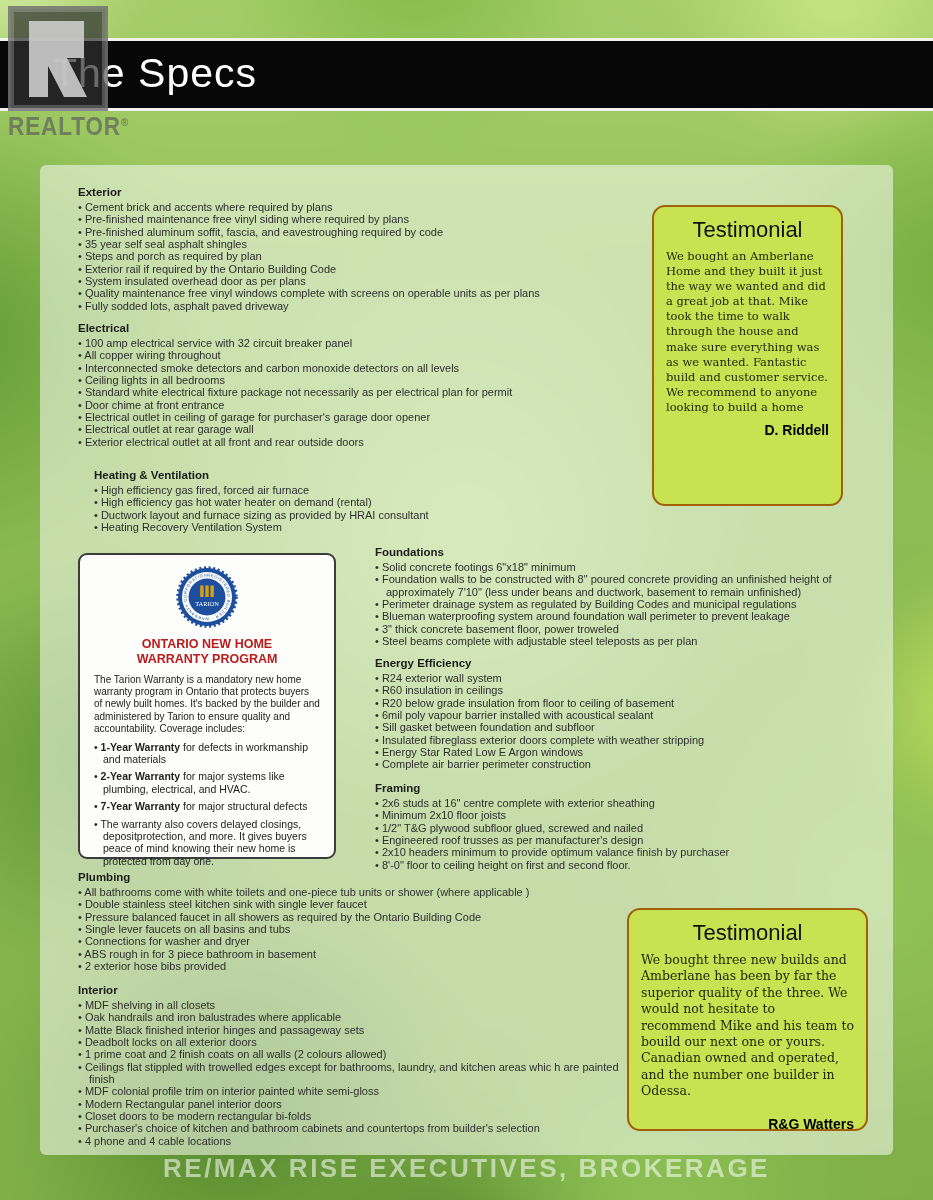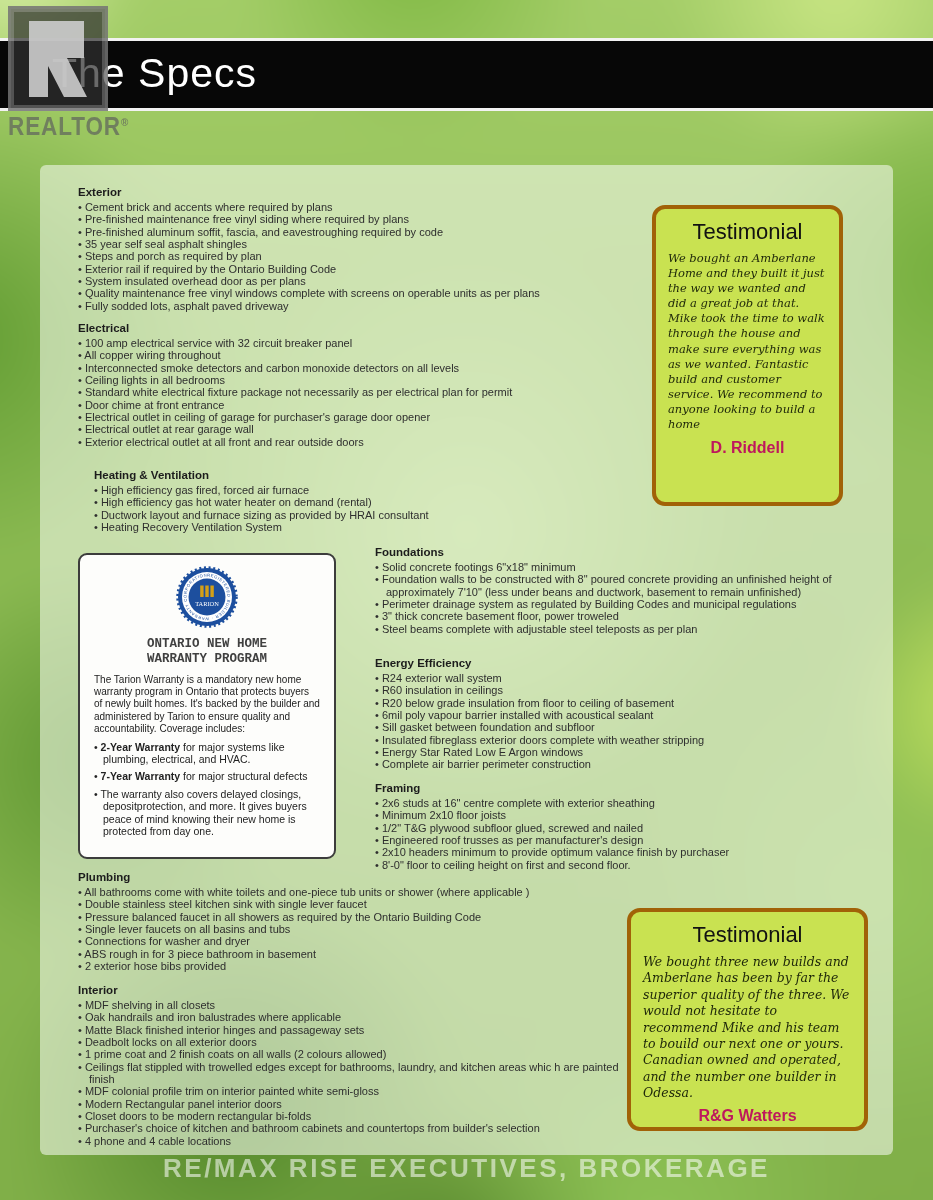--- a/index.html
+++ b/index.html
@@ -29,35 +29,35 @@
   .realtor-box{width:94px;height:99px;background:rgba(48,48,48,.72);border:3px solid rgba(175,175,175,.45);
     box-shadow:inset 0 0 0 3px rgba(205,205,205,.28);display:flex;align-items:center;justify-content:center;}
   .realtor-word{margin-top:1px;font-size:25px;font-weight:bold;color:rgba(104,114,94,.85);
     transform:scaleX(.9);transform-origin:left;letter-spacing:1px;white-space:nowrap;}
   .realtor-word .reg{font-size:11px;vertical-align:super;}
   .sec{position:absolute;color:#2e2e2e;z-index:3;}
   .sec h3{font-size:11.5px;margin:0 0 3px 0;font-weight:bold;color:#1c1c1c;}
   .bullet{font-size:11px;line-height:12.35px;padding-left:11px;text-indent:-11px;}
   .sec.left{width:558px;}
   .sec.right{width:528px;}
-  .testimonial{position:absolute;background:#c9e251;border:4px solid #a16207;border-radius:13px;
+  .testimonial{position:absolute;background:#c9e251;border:2px solid #a16207;border-radius:13px;
     box-sizing:border-box;text-align:center;z-index:6;padding:8px 12px;}
   .t-title{font-size:22px;color:#121212;margin:2px 0 6px 0;}
-  .t-body{text-align:left;font-family:"DejaVu Serif",serif;font-style:italic;color:#1d2609;}
+  .t-body{text-align:left;font-family:"DejaVu Serif",serif;color:#1d2609;}
   .t1{left:652px;top:205px;width:191px;height:301px;}
   .t1 .t-body{font-size:11.5px;line-height:15.1px;}
   .t1 .t-author{margin-top:7px;}
   .t2{left:627px;top:908px;width:241px;height:223px;}
   .t2 .t-body{font-size:12.5px;line-height:16.4px;}
-  .t2 .t-author{margin-top:5px;}
-  .t-author{font-weight:bold;font-size:16px;color:#be185d;}
+  .t2 .t-author{margin-top:16px;}
+  .t-author{font-weight:bold;font-size:14px;color:#000000;text-align:right;}
   .warranty{position:absolute;left:78px;top:553px;width:258px;height:306px;background:#fdfdfb;
     border:2px solid #3c3c3c;border-radius:9px;box-sizing:border-box;padding:8px 14px;z-index:6;color:#222;}
   .seal{text-align:center;margin:2px 0 2px 0;}
-  .w-head{font-size:12.5px;font-weight:bold;text-align:center;line-height:1.18;margin:4px 0 7px 0;color:#404040;font-family:Liberation Mono, monospace;}
+  .w-head{font-size:12.5px;font-weight:bold;text-align:center;line-height:1.18;margin:4px 0 7px 0;color:#b91c1c;}
   .w-intro{font-size:10px;line-height:12.4px;}
   .wbullet{font-size:10.5px;line-height:12.4px;margin-top:5px;padding-left:9px;text-indent:-9px;}
   .brokerage{position:absolute;left:0;right:0;top:1141px;text-align:center;font-size:26px;
     letter-spacing:2.5px;color:rgba(255,255,255,.55);font-weight:bold;z-index:7;white-space:nowrap;margin-top:12px;}
   .disclaimer{position:absolute;left:0;right:0;top:1166px;text-align:center;font-size:9px;
     color:#2e2e2e;font-weight:bold;z-index:7;}
 </style>
 </head>
 <body>
 
@@ -121,20 +121,21 @@
         <div class="bullet">• Heating Recovery Ventilation System</div>
       </div>
   </div>
 
   <div class="sec right" style="left:375px;top:546px;">
     <h3>Foundations</h3>
     <div>
         <div class="bullet">• Solid concrete footings 6"x18" minimum</div>
         <div class="bullet">• Foundation walls to be constructed with 8" poured concrete providing an unfinished height of approximately 7'10" (less under beans and ductwork, basement to remain unfinished)</div>
         <div class="bullet">• Perimeter drainage system as regulated by Building Codes and municipal regulations</div>
+        <div class="bullet">• Blueman waterproofing system around foundation wall perimeter to prevent leakage</div>
         <div class="bullet">• 3" thick concrete basement floor, power troweled</div>
         <div class="bullet">• Steel beams complete with adjustable steel teleposts as per plan</div>
       </div>
   </div>
 
   <div class="sec right" style="left:375px;top:657px;">
     <h3>Energy Efficiency</h3>
     <div>
         <div class="bullet">• R24 exterior wall system</div>
         <div class="bullet">• R60 insulation in ceilings</div>
@@ -218,20 +219,21 @@
         <rect x="35.4" y="20.5" width="3.4" height="11.5" fill="#d4a017"></rect>
         <text x="32" y="41" font-size="6.4" fill="#ffffff" text-anchor="middle" font-family="Liberation Serif, serif">TARION</text>
       </svg>
     </div>
     <div class="w-head">
       <span>ONTARIO NEW HOME</span><br>
       <span>WARRANTY PROGRAM</span>
     </div>
     <div class="w-intro">The Tarion Warranty is a mandatory new home warranty program in Ontario that protects buyers of newly built homes. It's backed by the builder and administered by Tarion to ensure quality and accountability. Coverage includes:</div>
     <div>
+        <div class="wbullet">• <strong>1-Year Warranty</strong> for defects in workmanship and materials</div>
         <div class="wbullet">• <strong>2-Year Warranty</strong> for major systems like plumbing, electrical, and HVAC.</div>
         <div class="wbullet">• <strong>7-Year Warranty</strong> for major structural defects</div>
         <div class="wbullet">• The warranty also covers delayed closings, depositprotection, and more. It gives buyers peace of mind knowing their new home is protected from day one.</div>
       </div>
   </div>
 
   <div class="brokerage">RE/MAX RISE EXECUTIVES, BROKERAGE</div>
 </div>
 
 </body></html>

